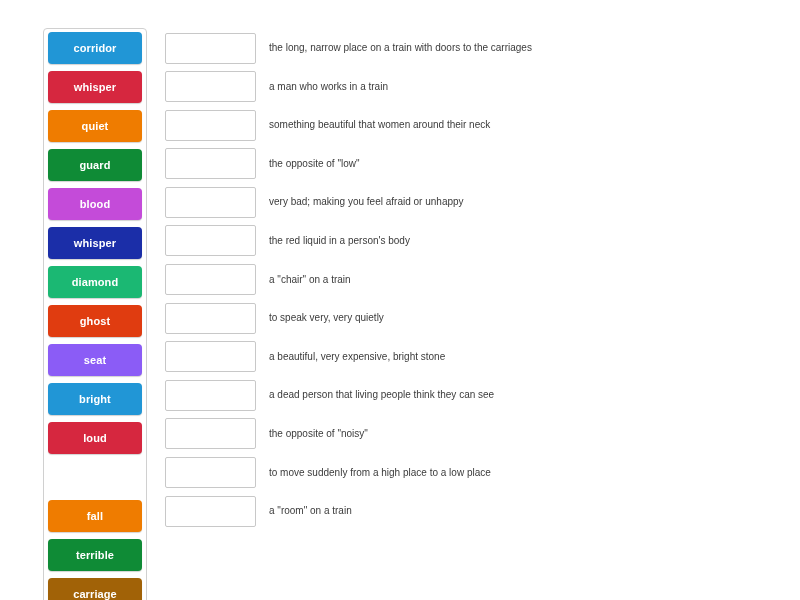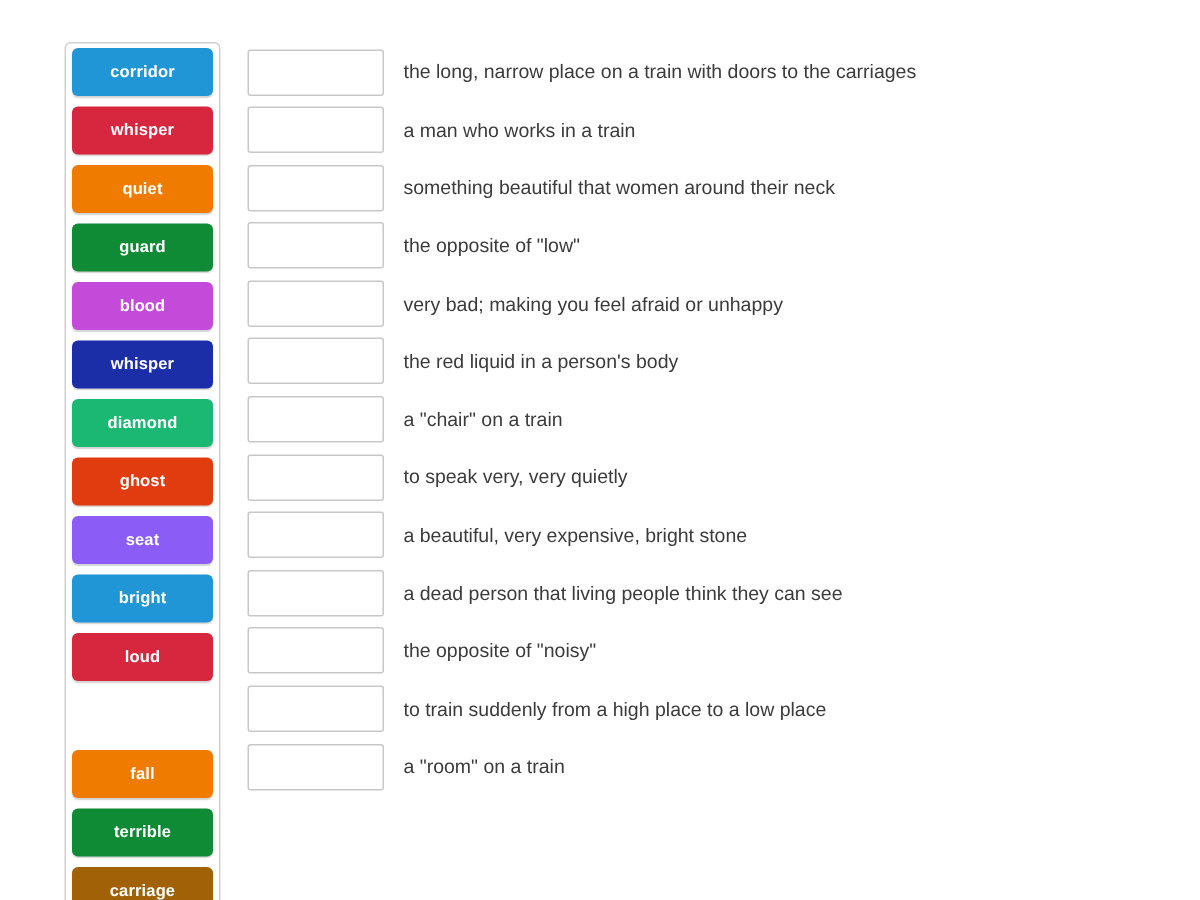--- a/index.html
+++ b/index.html
@@ -72,21 +72,21 @@
     height: 31px;
     box-sizing: border-box;
     border: 1px solid #c8c8c8;
     border-radius: 2px;
     background: #ffffff;
     flex: 0 0 auto;
   }
 
   .definition {
     margin-left: 13px;
-    font-size: 13px;
+    font-size: 10px;
     color: #3b3b3b;
     line-height: 1.2;
     white-space: nowrap;
   }
 </style>
 </head>
 <body>
 
 <div id="activity">
 
@@ -147,21 +147,21 @@
       <div class="answer-row">
         <div class="drop-zone"></div>
         <div class="definition">a dead person that living people think they can see</div>
       </div>
       <div class="answer-row">
         <div class="drop-zone"></div>
         <div class="definition">the opposite of "noisy"</div>
       </div>
       <div class="answer-row">
         <div class="drop-zone"></div>
-        <div class="definition">to train suddenly from a high place to a low place</div>
+        <div class="definition">to move suddenly from a high place to a low place</div>
       </div>
       <div class="answer-row">
         <div class="drop-zone"></div>
         <div class="definition">a "room" on a train</div>
       </div>
     </div>
 
 </div>
 
 </body></html>

